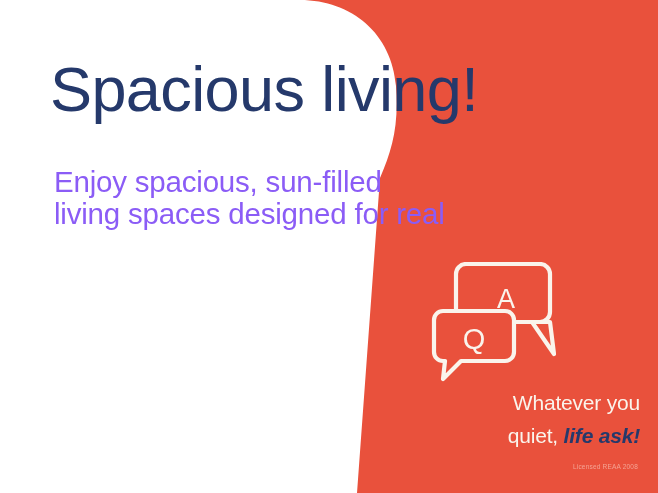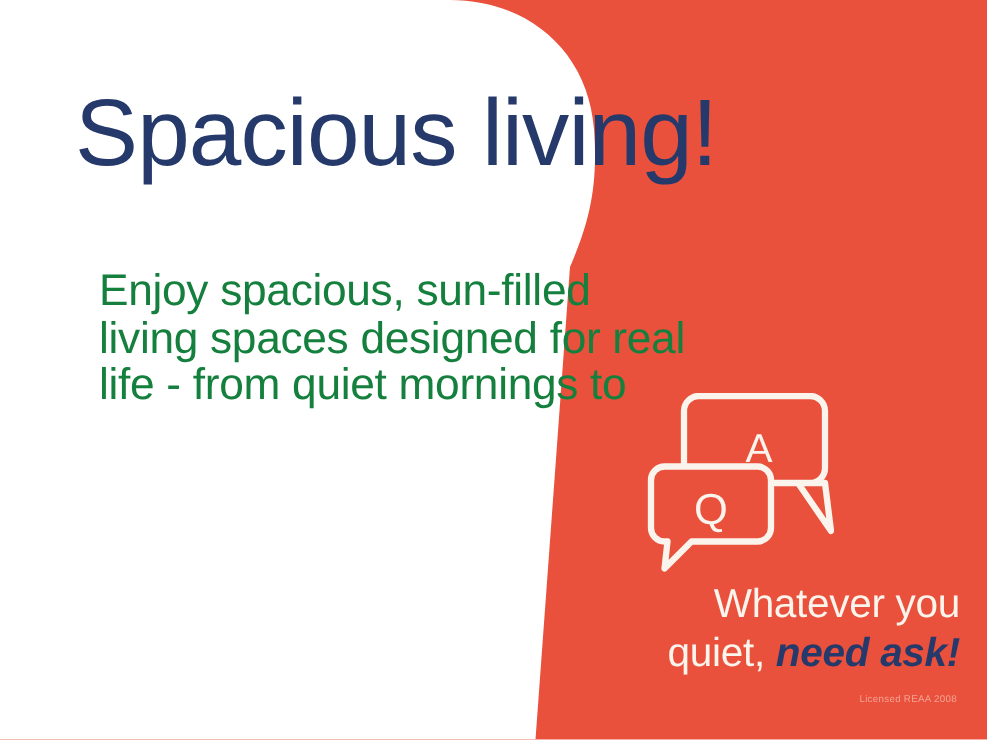--- a/index.html
+++ b/index.html
@@ -62,27 +62,27 @@
     line-height: 1.0;
     color: #25396B;
     white-space: nowrap;
   }
 
   .body-copy {
     position: absolute;
     left: 50px;
     top: 162px;
     width: 370px;
-    margin: 16px;
+    margin: 4px;
     font-family: "Liberation Sans", sans-serif;
     font-size: 29.5px;
     font-weight: 400;
     line-height: 31.5px;
     letter-spacing: -0.2px;
-    color: #15803d;
+    color: #8b5cf6;
   }
   .body-copy .line {
     display: block;
     white-space: nowrap;
   }
 
   
   .right-content {
     position: absolute;
     right: 0;
@@ -105,21 +105,21 @@
   }
 
   .tagline {
     position: absolute;
     right: 18px;
     top: 386px;
     width: 220px;
     margin: 0;
     text-align: right;
     font-family: "Liberation Sans", sans-serif;
-    font-size: 27px;
+    font-size: 21px;
     font-weight: 400;
     line-height: 33px;
     letter-spacing: -0.2px;
     color: #FAF4EC;
   }
   .tagline .ln { display: block; white-space: nowrap; }
   .tagline .accent {
     font-style: italic;
     font-weight: 700;
     color: #25396B;
@@ -156,21 +156,20 @@
     </svg>
   </div>
 
   <div class="left-content">
 
     <h1 class="headline">Spacious living!</h1>
 
     <p class="body-copy">
       <span class="line">Enjoy spacious, sun-filled</span>
       <span class="line">living spaces designed for real</span>
-      <span class="line">life - from quiet mornings to</span>
     </p>
 
   </div>
 
   <div class="right-content">
 
     <div class="qa-icon">
       <svg viewBox="0 0 126 124" xmlns="http://www.w3.org/2000/svg" aria-hidden="true">
 
         <path d="M26,12
@@ -198,20 +197,20 @@
                  l2,-18
                  h-2
                  a9,9 0 0 1 -9,-9
                  z" fill="#E9513C" stroke="#FAF4EC" stroke-width="4.2" stroke-linejoin="round" stroke-linecap="round"></path>
         <text x="44" y="87" fill="#FAF4EC" font-family="Liberation Sans, sans-serif" font-size="29" text-anchor="middle">Q</text>
       </svg>
     </div>
 
     <p class="tagline">
       <span class="ln">Whatever you</span>
-      <span class="ln"><span>quiet,</span> <span class="accent">need ask!</span></span>
+      <span class="ln"><span>quiet,</span> <span class="accent">life ask!</span></span>
     </p>
 
     <p class="licence">Licensed REAA 2008</p>
 
   </div>
 
 </div>
 
 </body></html>

